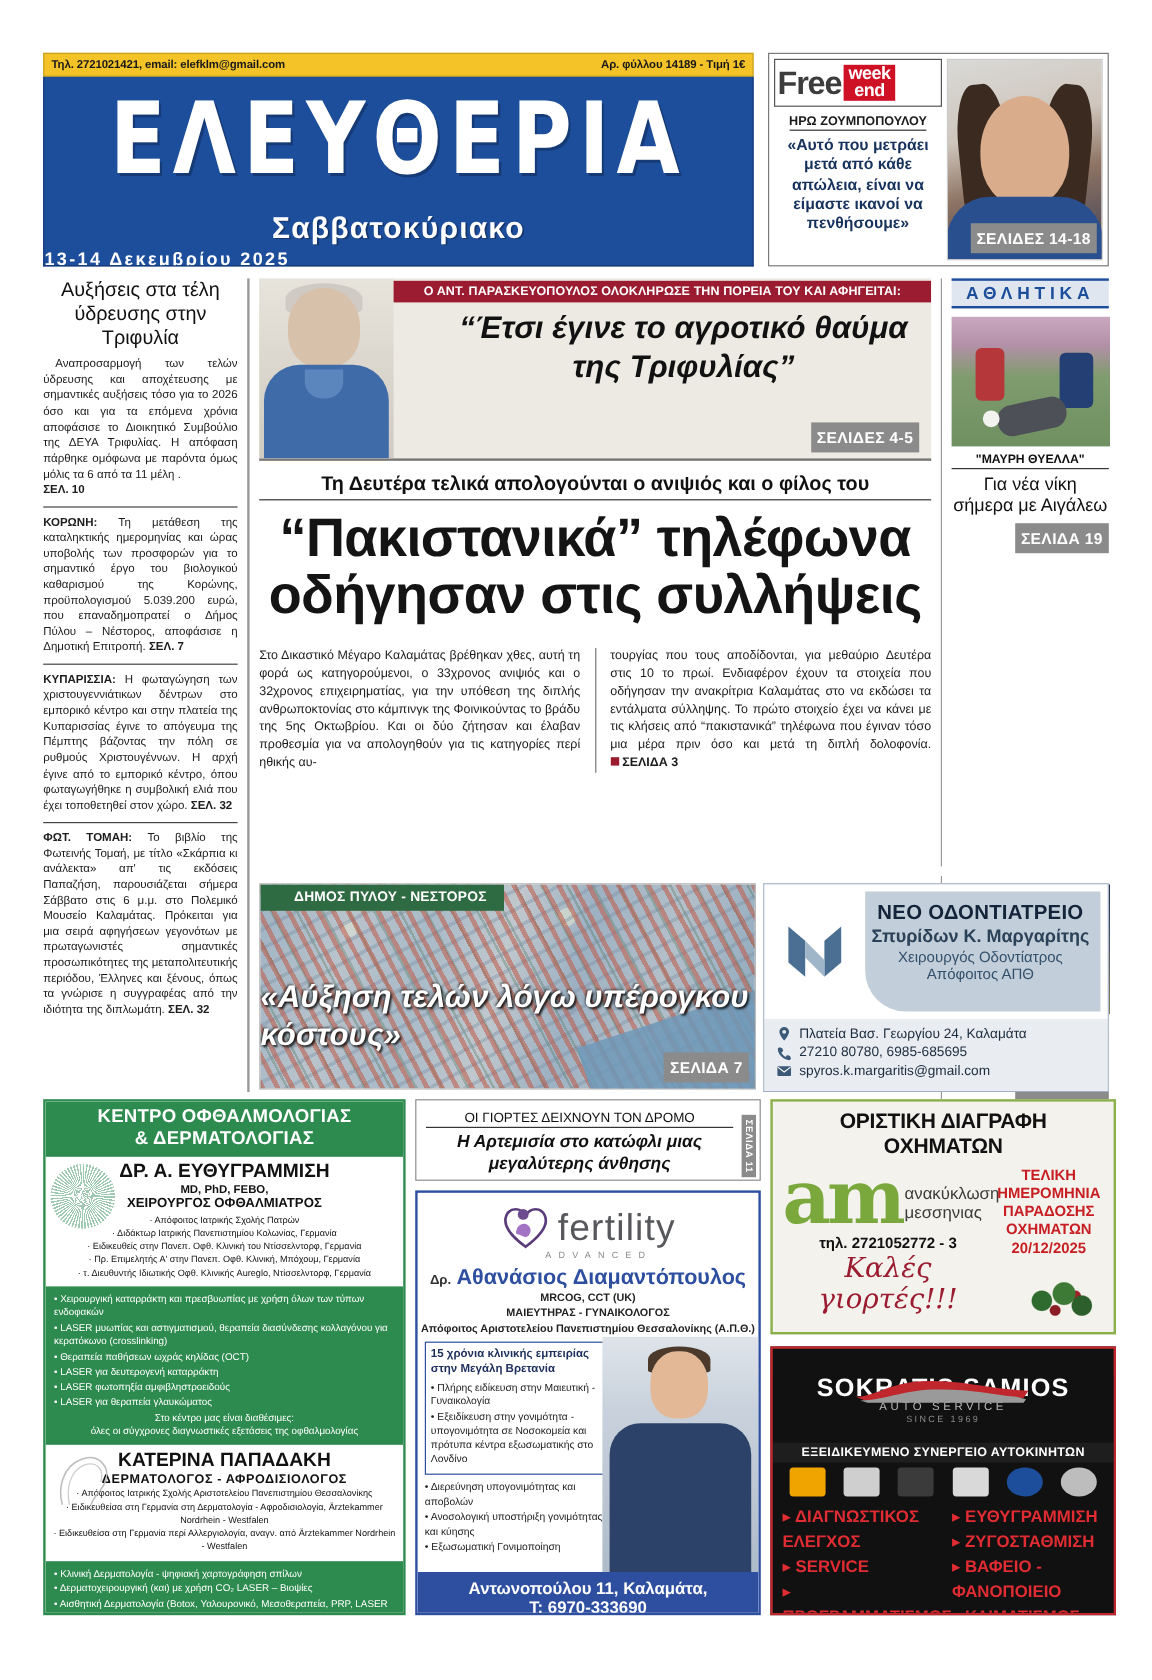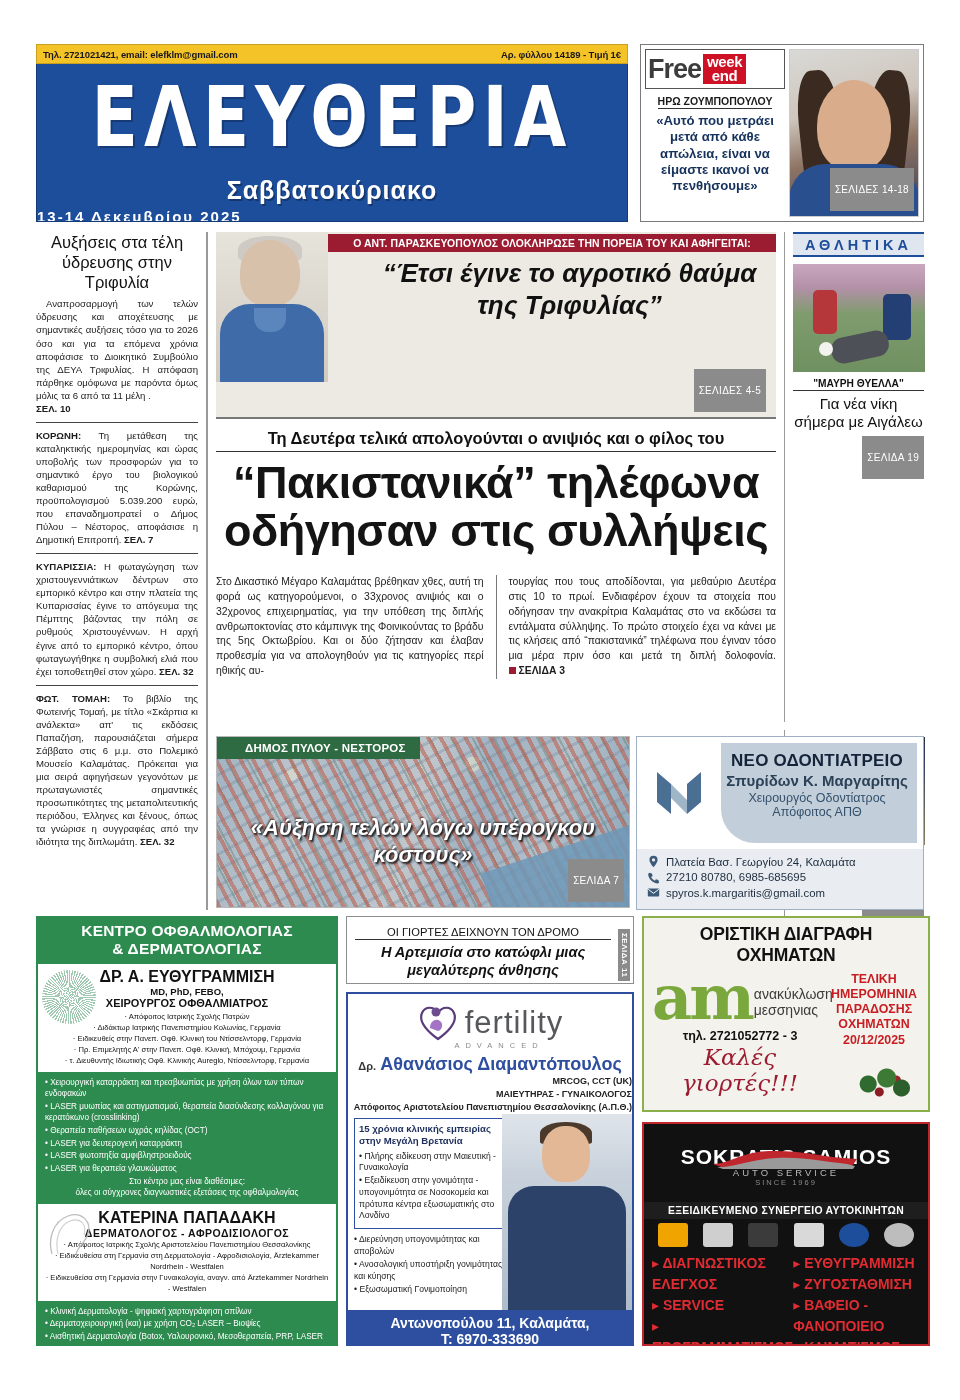--- a/index.html
+++ b/index.html
@@ -83,22 +83,22 @@
     position: absolute; top: 12%; width: 42px; height: 130px;
     background: #3b2a20; border-radius: 40% 40% 30% 30%;
   }
   .pp-hair-l { left: 8%; transform: rotate(-6deg); }
   .pp-hair-r { right: 8%; transform: rotate(6deg); }
   .pp-body {
     position: absolute; bottom: 0; left: 50%; transform: translateX(-50%);
     width: 130px; height: 52px; background: #2a4f8f; border-radius: 36px 36px 0 0;
   }
   .page-tag {
-    background: #8b8b8b; color: #fff; font-size: 10px; font-weight: normal;
-    padding: 16px 5px; letter-spacing: 0.3px; display: inline-block;
+    background: #8b8b8b; color: #fff; font-size: 13px; font-weight: bold;
+    padding: 5px 5px; letter-spacing: 0.3px; display: inline-block;
   }
   .promo-tag { position: absolute; right: 4px; bottom: 5px; }
 
   
   .grid { position: absolute; left: 36px; top: 232px; width: 888px; }
 
   
   .briefs {
     position: absolute; left: 0; top: 0; width: 172px;
     border-right: 2px solid #999; padding-right: 8px; height: 678px;
@@ -111,21 +111,21 @@
   .brief-body .ind { text-indent: 10px; display: block; }
   .sep { border-top: 1.5px solid #444; margin: 7px 0 6px; }
   .brief-item { font-size: 9.6px; line-height: 1.36; text-align: justify; color: #1c1c1c; }
   .lbl { font-weight: bold; }
   .pg { font-weight: bold; white-space: nowrap; }
 
   
   .center { position: absolute; left: 180px; top: 0; width: 560px; }
 
   .feature {
-    position: relative; height: 187px; background: #eceae2;
+    position: relative; height: 152px; background: #eceae2;
     border-bottom: 2px solid #777; overflow: hidden;
   }
   .feat-kicker {
     position: absolute; left: 112px; top: 2px; right: 0; height: 18px;
     background: #9b1c30; color: #fff; font-size: 10.4px; font-weight: bold;
     display: flex; align-items: center; justify-content: center; letter-spacing: 0.1px;
   }
   .feat-photo {
     position: absolute; left: 0; top: 0; width: 112px; height: 150px;
     background: linear-gradient(180deg,#e7e4dc 0%,#ddd9d0 40%,#cfcbc2 100%);
@@ -184,22 +184,22 @@
   .aerial::after {
     content:""; position: absolute; right: -6%; bottom: -10%;
     width: 40%; height: 46%; background: #6f99b8; transform: rotate(-18deg); opacity: .85;
   }
   .aerial-tab {
     position: absolute; left: 0; top: 0; height: 22px; padding: 0 14px 0 28px;
     background: #2e6b43; color: #fff; font-size: 11.5px; font-weight: bold;
     display: flex; align-items: center; z-index: 3; letter-spacing: 0.2px;
   }
   .aerial-head {
-    position: absolute; left: 0; right: 0; top: 78px; text-align: center; z-index: 3;
-    font-size: 22px; font-weight: bold; font-style: italic; line-height: 1.22;
+    position: absolute; left: 0; right: 0; top: 78px; text-align: left; z-index: 3;
+    font-size: 26px; font-weight: bold; font-style: italic; line-height: 1.22;
     color: #ffffff; text-shadow: 1.5px 1.5px 2px rgba(0,0,0,.85), -1px -1px 2px rgba(0,0,0,.6);
   }
   .aerial-tag { position: absolute; right: 5px; bottom: 5px; z-index: 3; }
 
   
   .sports {
     position: absolute; left: 748px; top: 0; width: 140px; height: 490px;
     border-left: 1px solid #9a9a9a; padding-left: 8px;
   }
   .sports-hd {
@@ -299,21 +299,21 @@
   .fert {
     position: absolute; top: 76px; left: 0; width: 288px; height: 354px;
     border: 2px solid #2e4fa0; background: #fff; overflow: hidden;
   }
   .fert-logo { display: flex; align-items: center; justify-content: center; gap: 6px; padding: 8px 0 0; }
   .fert-heart { width: 42px; height: 40px; position: relative; }
   .fert-word { font-size: 31px; color: #57585c; letter-spacing: 1px; line-height: 1; }
   .fert-adv { font-size: 7.5px; letter-spacing: 6px; color: #8a8a8e; text-align: center; margin: -1px 0 0 18px; }
   .fert-name { text-align: center; font-size: 18px; font-weight: bold; color: #2e4fa0; margin-top: 4px; }
   .fert-name small { font-size: 11px; color: #333; }
-  .fert-cred { text-align: right; font-size: 9px; font-weight: bold; color: #222; line-height: 1.45; }
+  .fert-cred { text-align: center; font-size: 9px; font-weight: bold; color: #222; line-height: 1.45; }
   .fert-body { display: flex; padding: 4px 0 0 6px; height: 196px; position: relative; }
   .fert-left { width: 152px; }
   .fert-hl { border: 1.5px solid #2e4fa0; padding: 4px 4px 5px; }
   .fert-hl-t { font-size: 9.6px; font-weight: bold; color: #1d2f5c; line-height: 1.28; }
   .fert-hl ul { list-style: none; margin-top: 3px; }
   .fert-hl li, .fert-ul li { font-size: 8.6px; line-height: 1.35; color: #1b1b1b; margin-bottom: 1.5px; }
   .fert-hl li::before, .fert-ul li::before { content: "• "; }
   .fert-ul { list-style: none; margin-top: 5px; }
   .fert-photo {
     position: absolute; right: 0; top: 0; width: 130px; height: 196px; overflow: hidden;
@@ -572,21 +572,21 @@
       <div class="derm-box">
         <svg class="derm-mark" viewBox="0 0 52 46">
           <path d="M10 44 C6 30 10 12 26 6 C40 1 50 12 46 24 C43 33 36 36 34 44" fill="none" stroke="#bdbdbd" stroke-width="1.3"></path>
           <path d="M16 44 C13 31 16 16 28 11 C39 7 45 15 42 25" fill="none" stroke="#cfcfcf" stroke-width="1.1"></path>
         </svg>
         <div class="derm-name">ΚΑΤΕΡΙΝΑ ΠΑΠΑΔΑΚΗ</div>
         <div class="derm-role">ΔΕΡΜΑΤΟΛΟΓΟΣ - ΑΦΡΟΔΙΣΙΟΛΟΓΟΣ</div>
         <div class="eye-cvs">
           <div>· Απόφοιτος Ιατρικής Σχολής Αριστοτελείου Πανεπιστημίου Θεσσαλονίκης</div>
           <div>· Ειδικευθείσα στη Γερμανία στη Δερματολογία - Αφροδισιολογία, Ärztekammer Nordrhein - Westfalen</div>
-          <div>· Ειδικευθείσα στη Γερμανία στην Γυναικολογία, αναγν. από Ärztekammer Nordrhein - Westfalen</div>
+          <div>· Ειδικευθείσα στη Γερμανία περί Αλλεργιολογία, αναγν. από Ärztekammer Nordrhein - Westfalen</div>
         </div>
       </div>
       <div class="eye-band">
         <ul>
           <li>Κλινική Δερματολογία - ψηφιακή χαρτογράφηση σπίλων</li>
           <li>Δερματοχειρουργική (και) με χρήση CO₂ LASER – Βιοψίες</li>
           <li>Αισθητική Δερματολογία (Botox, Υαλουρονικό, Μεσοθεραπεία, PRP, LASER για ροδόχρου νόσο)</li>
 
         </ul>
 

